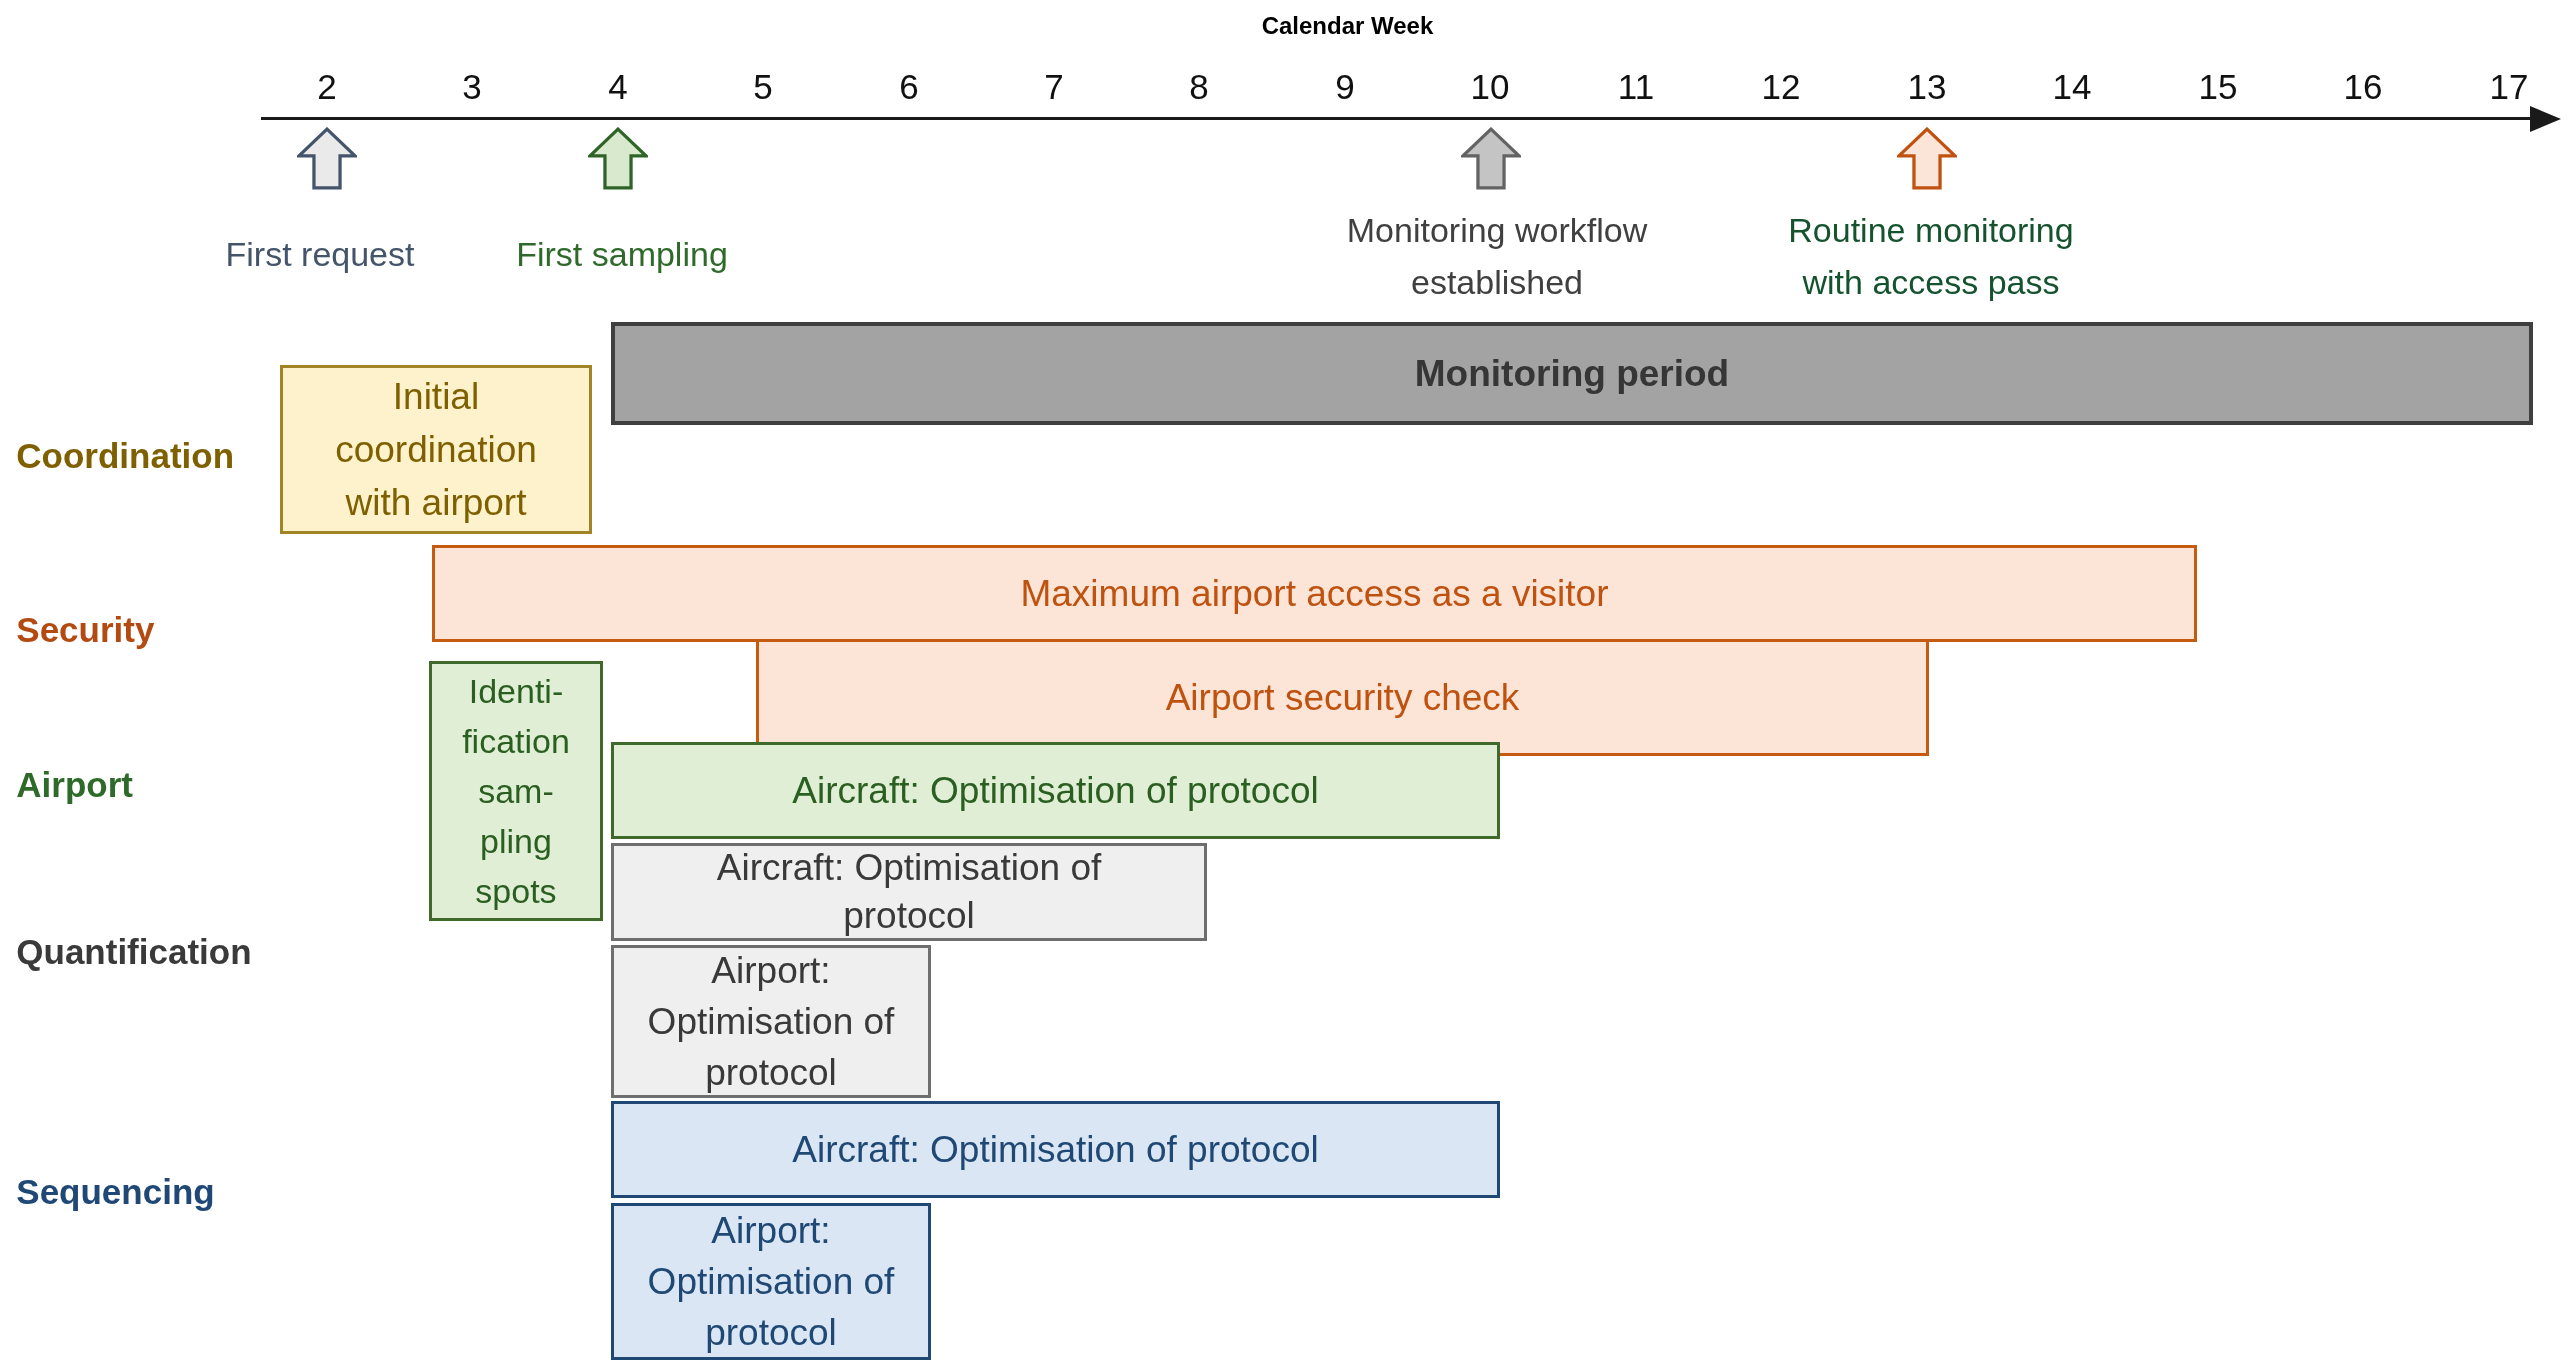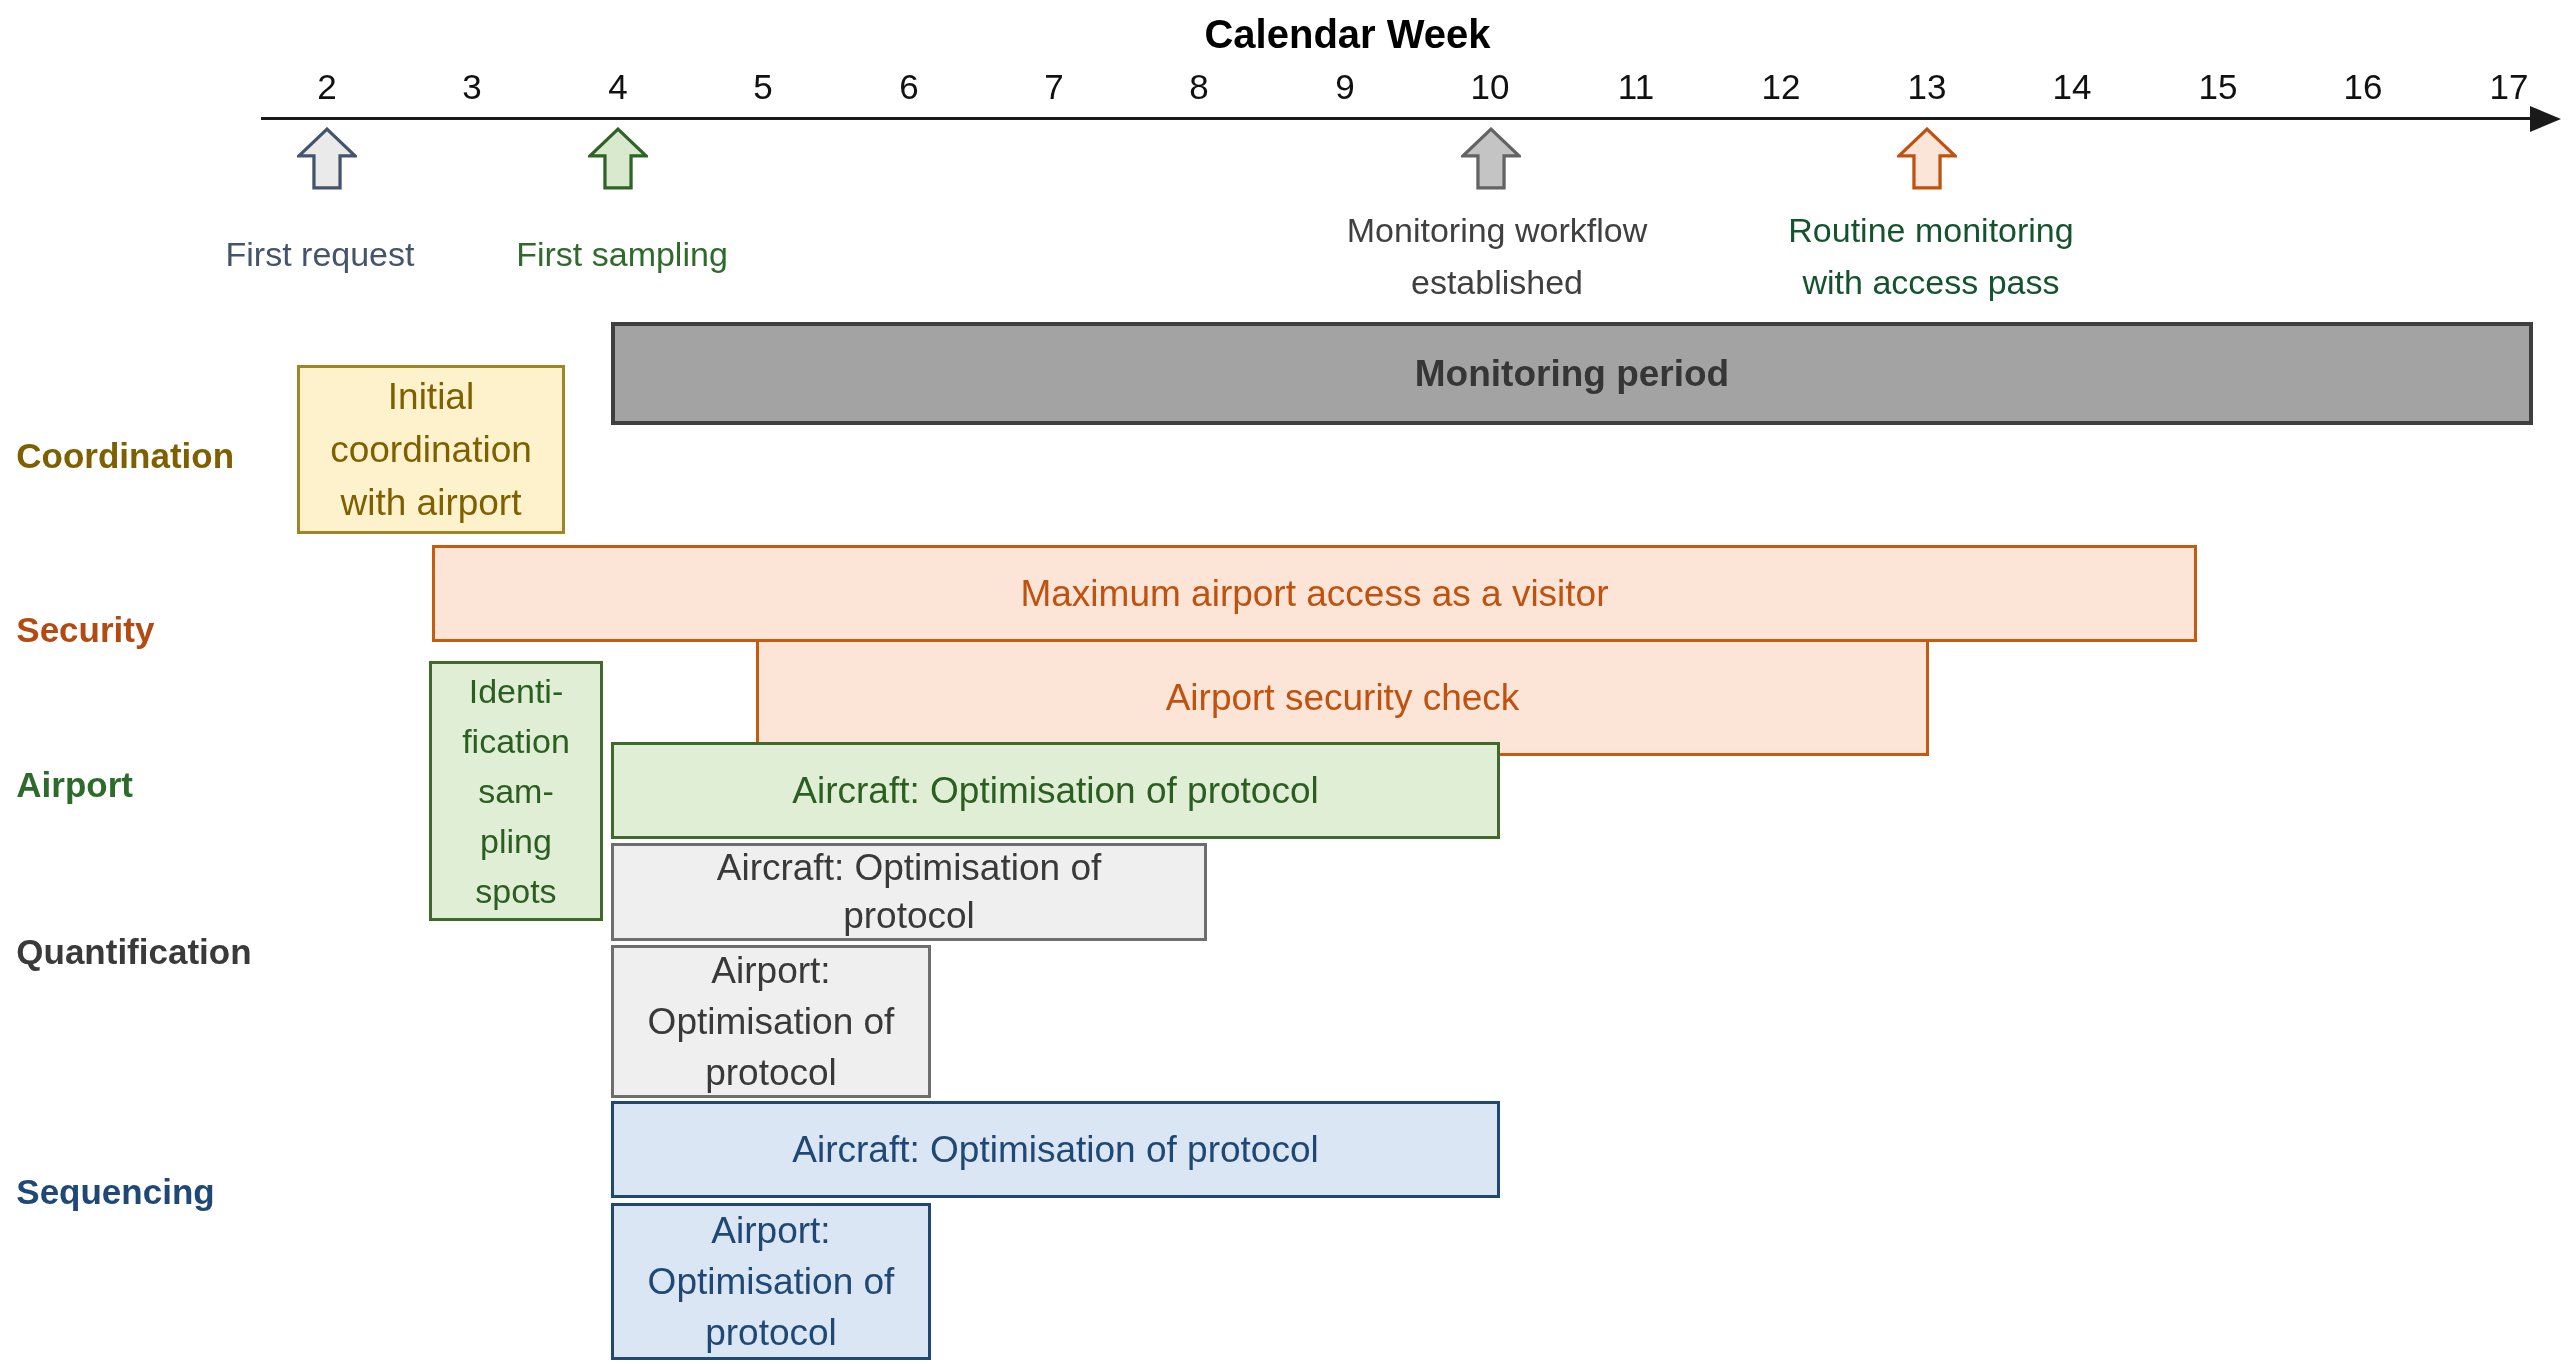--- a/index.html
+++ b/index.html
@@ -3,21 +3,21 @@
 <meta charset="utf-8">
 <style>
   * { margin:0; padding:0; box-sizing:border-box; }
   html,body { width:2576px; height:1365px; background:#ffffff; overflow:hidden; }
   body { font-family:"Liberation Sans", sans-serif; }
   #stage { position:relative; width:2576px; height:1365px; background:#ffffff; }
 
   .abs { position:absolute; }
 
   
-  .title { font-size:40px; font-weight:700; color:#000000; text-align:center; }
+  .title { font-size:24px; font-weight:700; color:#000000; text-align:center; }
   .weeknum { font-size:35px; color:#111111; text-align:center; width:78px; }
   .axis-line { background:#1a1a1a; height:3.3px; }
   .axis-head { width:0; height:0; border-left:31px solid #1a1a1a;
                border-top:13.7px solid transparent; border-bottom:13.7px solid transparent; }
 
   
   .ms-arrow { width:60px; height:63px; }
   .arr-slate  polygon { fill:#EAEAEA; stroke:#44546A; }
   .arr-green  polygon { fill:#D9E9CD; stroke:#2F6327; }
   .arr-gray   polygon { fill:#C4C4C4; stroke:#636363; }
@@ -93,21 +93,21 @@
 with access pass</div>
 
   <div class="abs row-label" style="left:16.3px; top:436px;  color:#7F6000;">Coordination</div>
   <div class="abs row-label" style="left:16.3px; top:610px;  color:#B34A12;">Security</div>
   <div class="abs row-label" style="left:16.3px; top:765px; color:#2E6B2B;">Airport</div>
   <div class="abs row-label" style="left:16.3px; top:932px; color:#3A3A3A;">Quantification</div>
   <div class="abs row-label" style="left:16.3px; top:1172px; color:#1F4876;">Sequencing</div>
 
   <div class="abs bar bar-gray-strong" style="left:611px; top:322px; width:1922px; height:103px;">Monitoring period</div>
 
-  <div class="abs bar bar-yellow" style="left:297px; top:365px; width:268px; height:169px;">Initial
+  <div class="abs bar bar-yellow" style="left:280px; top:365px; width:312px; height:169px;">Initial
 coordination
 with airport</div>
 
   <div class="abs bar bar-peach" style="left:432px; top:539px; width:1765px; height:97px;margin-top:6px;">Maximum airport access as a visitor</div>
 
   <div class="abs bar bar-peach" style="left:756px; top:639px; width:1173px; height:117px;">Airport security check</div>
 
   <div class="abs bar bar-green bar-tall-green" style="left:429px; top:661px; width:174px; height:260px;">Identi-
 fication
 sam-

